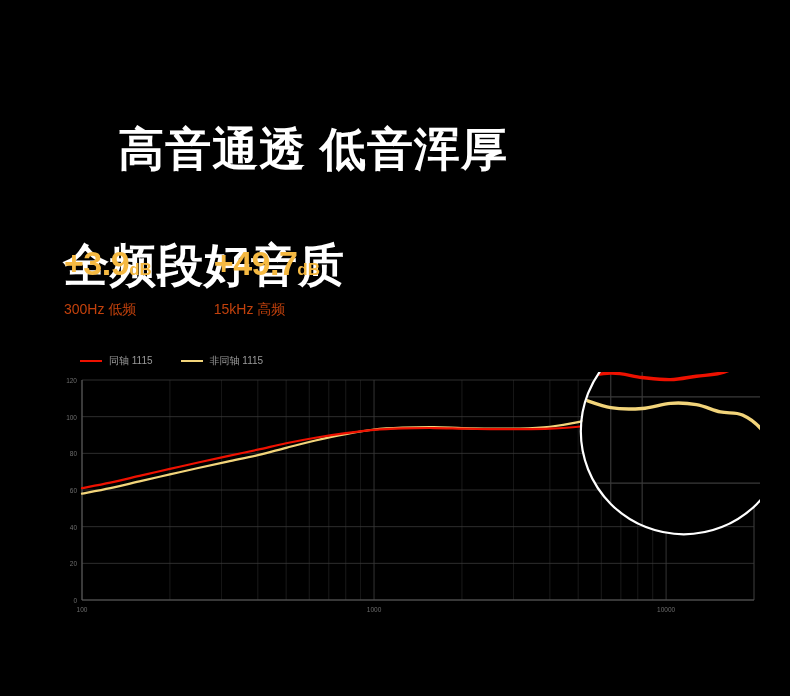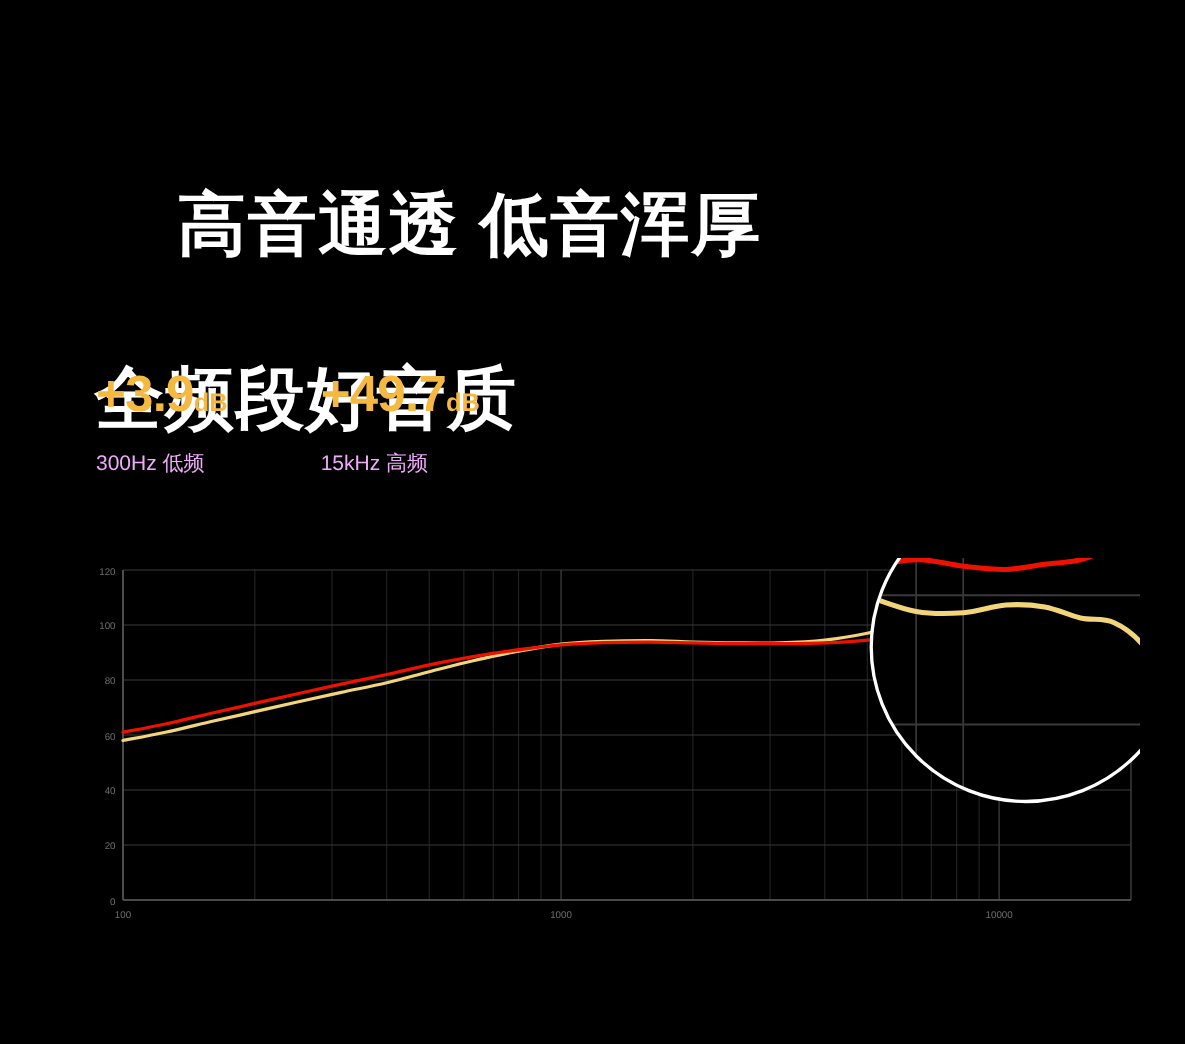--- a/index.html
+++ b/index.html
@@ -19,21 +19,21 @@
   }
   .headline .l2 { display:block; }
 
   .stats { position:absolute; left:64px; top:243px; display:flex; gap:62px; }
   .stat .value {
     color:#f5b942; font-size:34px; font-weight:bold;
     letter-spacing:-0.5px; line-height:40px; white-space:nowrap;
   }
   .stat .value .unit { font-size:17px; font-weight:bold; letter-spacing:0; }
   .stat .caption {
-    color:#f0abfc; font-size:14px; margin-top:11px; white-space:nowrap;
+    color:#c2410c; font-size:14px; margin-top:11px; white-space:nowrap;
   }
 
   .legend { position:absolute; left:80px; top:354px; display:flex; gap:28px; align-items:center; }
   .legend-item { display:flex; align-items:center; gap:7px; }
   .legend-swatch { width:22px; height:2px; display:block; }
   .legend-label { color:#9a9a9a; font-size:10px; }
 
   .chart-wrap { position:absolute; left:60px; top:372px; width:700px; height:250px; }
   .chart-svg { display:block; }
 
@@ -60,20 +60,30 @@
       <div class="caption">300Hz 低频</div>
     </div>
     <div class="stat">
       <div class="value">
         <span>+49.7</span><span class="unit">dB</span>
       </div>
       <div class="caption">15kHz 高频</div>
     </div>
   </div>
 
+  <div class="legend">
+    <div class="legend-item">
+      <span class="legend-swatch" id="sw0" style="background: rgb(238, 17, 0);"></span>
+      <span class="legend-label">同轴 1115</span>
+    </div>
+    <div class="legend-item">
+      <span class="legend-swatch" id="sw1" style="background: rgb(242, 212, 122);"></span>
+      <span class="legend-label">非同轴 1115</span>
+    </div>
+  </div>
 
   <div class="chart-wrap">
     <svg class="chart-svg" id="chart" width="700" height="250">
         <g>
           <line x1="22" y1="228" x2="694" y2="228" stroke="#3a3a3a" stroke-width="0.8"></line>
           <text x="17" y="231" fill="#6d6d6d" font-size="6.5" text-anchor="end" font-family="&quot;Liberation Sans&quot;, sans-serif">0</text>
           <line x1="22" y1="191.33333333333334" x2="694" y2="191.33333333333334" stroke="#3a3a3a" stroke-width="0.8"></line>
           <text x="17" y="194.33333333333334" fill="#6d6d6d" font-size="6.5" text-anchor="end" font-family="&quot;Liberation Sans&quot;, sans-serif">20</text>
           <line x1="22" y1="154.66666666666669" x2="694" y2="154.66666666666669" stroke="#3a3a3a" stroke-width="0.8"></line>
           <text x="17" y="157.66666666666669" fill="#6d6d6d" font-size="6.5" text-anchor="end" font-family="&quot;Liberation Sans&quot;, sans-serif">40</text>

